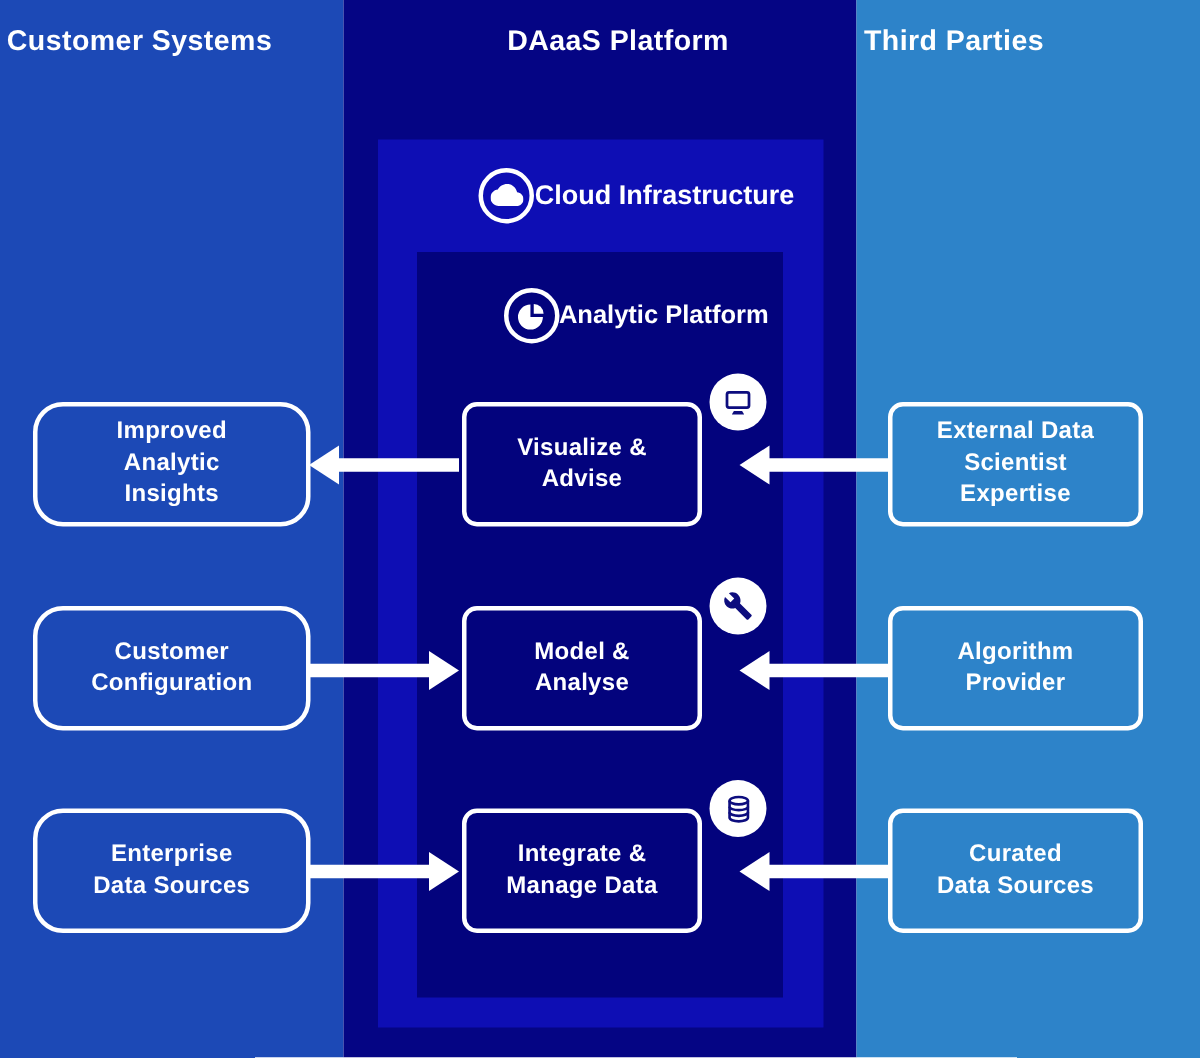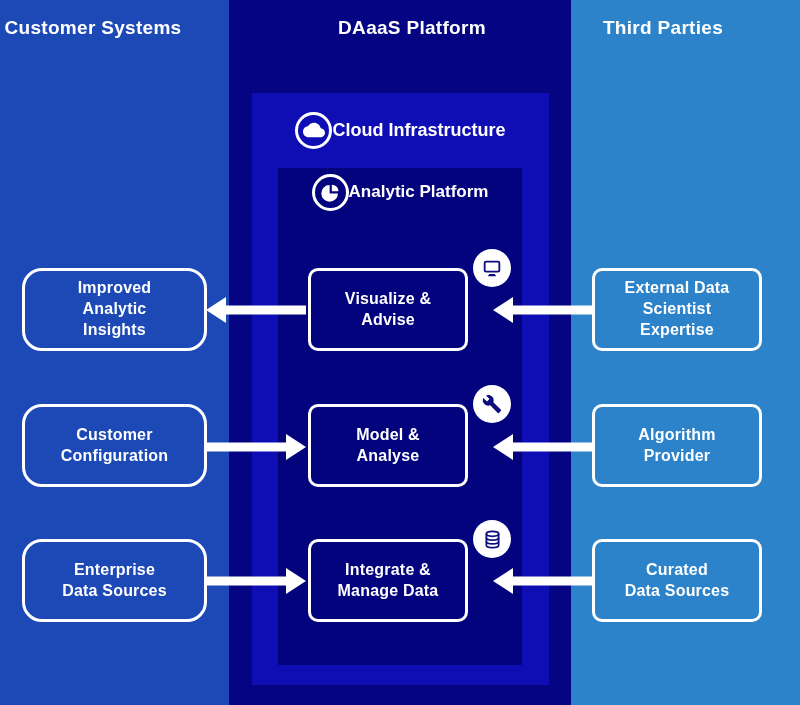--- a/index.html
+++ b/index.html
@@ -12,32 +12,32 @@
   .col-mid   { left:229px; width:342px; }
   .col-right { left:571px; width:229px; }
 
   .col-header {
     position:absolute; top:15px; height:26px;
     display:flex; align-items:center; justify-content:center;
     font-size:19px; font-weight:bold; letter-spacing:.3px; z-index:5;
   }
   .hdr-left  { left:0;   width:186px; }
   .hdr-mid   { left:229px; width:342px;padding-left:12px; }
-  .hdr-right { left:571px; width:184px; }
+  .hdr-right { left:544px; width:184px; }
 
   .container-box { position:absolute; z-index:1; }
   .cloud-box    { left:252px; top:93px;  width:297px; height:592px; }
   .analytic-box { left:278px; top:168px; width:244px; height:497px; }
 
   .container-header {
     position:absolute; z-index:4; display:flex; align-items:center;
-    justify-content:center; gap:0; font-weight:bold;
+    justify-content:center; gap:0; font-weight:bold;padding-left:24px;
   }
   .cloud-header    { left:252px; top:108px; width:297px; height:44px; font-size:18px; }
-  .analytic-header { left:278px; top:170px; width:244px; height:44px; font-size:17px;justify-content:center; }
+  .analytic-header { left:278px; top:188px; width:244px; height:44px; font-size:17px;justify-content:center; }
 
   .icon-circle {
     width:37px; height:37px; border-radius:50%; border:3px solid #fff;
     box-sizing:border-box; display:flex; align-items:center; justify-content:center;
     flex:0 0 auto;
   }
 
   .node {
     position:absolute; box-sizing:border-box; z-index:3;
     border:3px solid #fff; border-radius:10px; height:83px;

